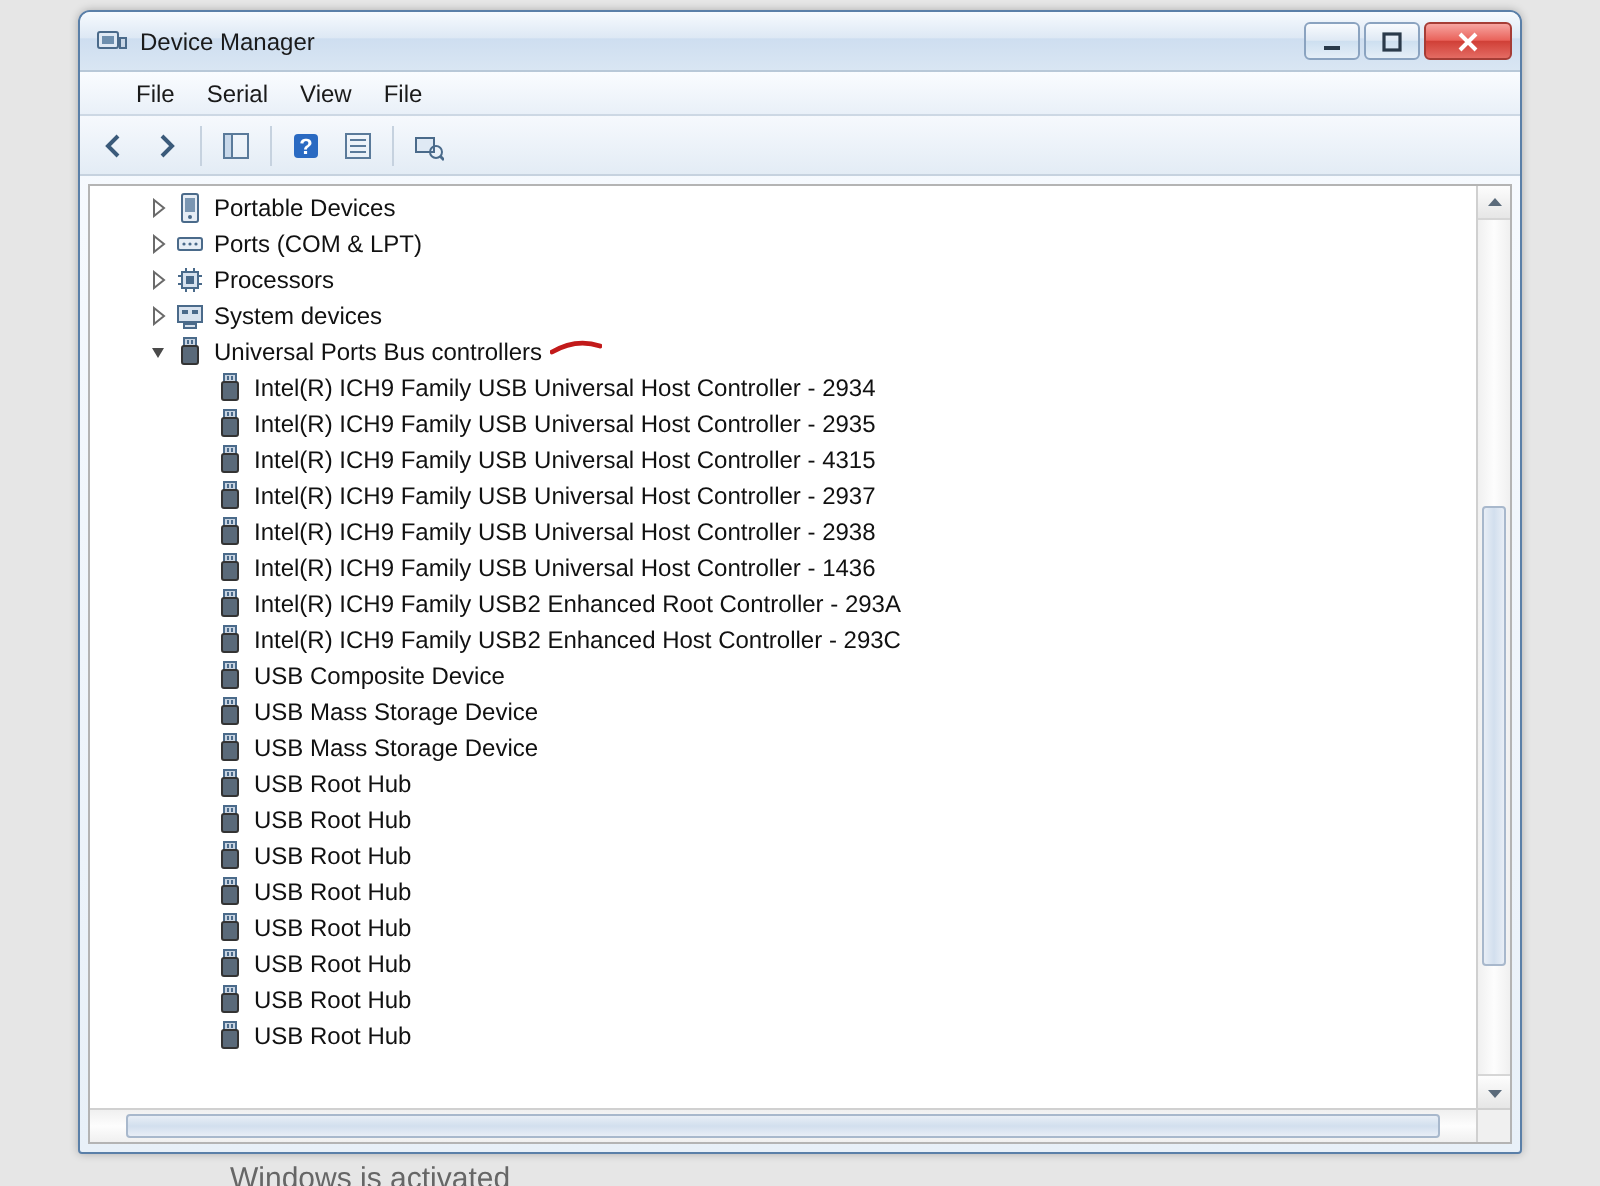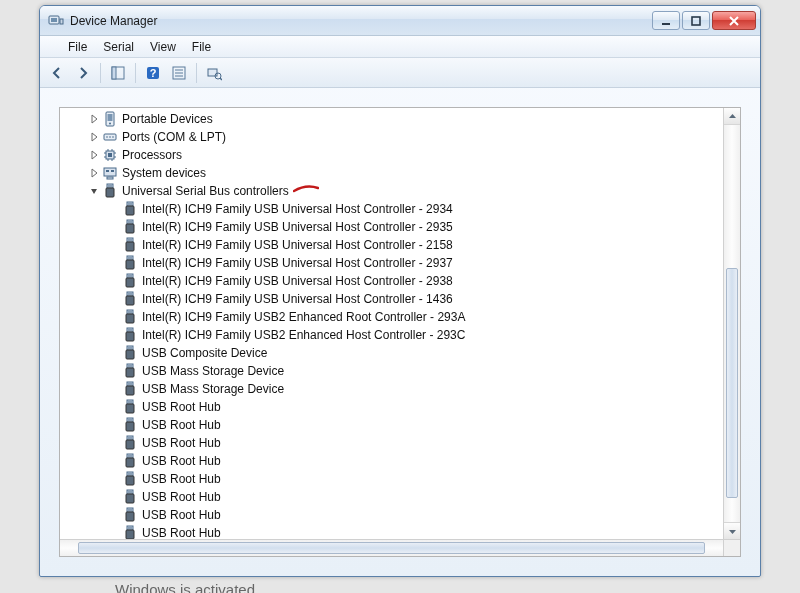--- a/index.html
+++ b/index.html
@@ -86,21 +86,21 @@
   .tbtn {
     width: 22px; height: 22px;
     border: 1px solid transparent;
     border-radius: 2px;
     display:flex; align-items:center; justify-content:center;
     cursor: default;
   }
   .tsep { width:1px; height:20px; background:#c6d2df; margin:0 2px; }
   .content-wrap {
     flex:1;
-    margin: 19px;
+    margin: 4px;
     border:1px solid #b4b4b4;
     background:#fff;
     position:relative;
     overflow:hidden;
   }
   .tree {
     position:absolute;
     top:0; left:0; right:17px; bottom:17px;
     overflow:hidden;
     padding: 2px 0 2px 2px;
@@ -330,21 +330,21 @@
             </svg>
           </span>
           <span class="icon">
             <svg width="16" height="16" viewBox="0 0 16 16">
               <rect x="5" y="1" width="6" height="4" fill="#c8d4e2" stroke="#4a6a8a"></rect>
               <rect x="6.5" y="2" width="1" height="2" fill="#4a6a8a"></rect>
               <rect x="8.5" y="2" width="1" height="2" fill="#4a6a8a"></rect>
               <rect x="4" y="5" width="8" height="9" rx="1" fill="#5a6a7a" stroke="#333"></rect>
             </svg>
           </span>
-          <span class="label">Universal Serial Bus controllers</span>
+          <span class="label">Universal Ports Bus controllers</span>
           <span class="red-mark"><svg width="26" height="8" viewBox="0 0 26 8">
               <path d="M1 6 Q 13 -1 25 3" stroke="#c21a1a" stroke-width="2.4" fill="none" stroke-linecap="round"></path>
             </svg></span>
         </div>
         <div class="node indent-2">
           <span class="icon">
             <svg width="16" height="16" viewBox="0 0 16 16">
               <rect x="5" y="1" width="6" height="4" fill="#c8d4e2" stroke="#4a6a8a"></rect>
               <rect x="6.5" y="2" width="1" height="2" fill="#4a6a8a"></rect>
               <rect x="8.5" y="2" width="1" height="2" fill="#4a6a8a"></rect>
@@ -366,21 +366,21 @@
         </div>
         <div class="node indent-2">
           <span class="icon">
             <svg width="16" height="16" viewBox="0 0 16 16">
               <rect x="5" y="1" width="6" height="4" fill="#c8d4e2" stroke="#4a6a8a"></rect>
               <rect x="6.5" y="2" width="1" height="2" fill="#4a6a8a"></rect>
               <rect x="8.5" y="2" width="1" height="2" fill="#4a6a8a"></rect>
               <rect x="4" y="5" width="8" height="9" rx="1" fill="#5a6a7a" stroke="#333"></rect>
             </svg>
           </span>
-          <span class="label">Intel(R) ICH9 Family USB Universal Host Controller - 2158</span>
+          <span class="label">Intel(R) ICH9 Family USB Universal Host Controller - 4315</span>
         </div>
         <div class="node indent-2">
           <span class="icon">
             <svg width="16" height="16" viewBox="0 0 16 16">
               <rect x="5" y="1" width="6" height="4" fill="#c8d4e2" stroke="#4a6a8a"></rect>
               <rect x="6.5" y="2" width="1" height="2" fill="#4a6a8a"></rect>
               <rect x="8.5" y="2" width="1" height="2" fill="#4a6a8a"></rect>
               <rect x="4" y="5" width="8" height="9" rx="1" fill="#5a6a7a" stroke="#333"></rect>
             </svg>
           </span>

